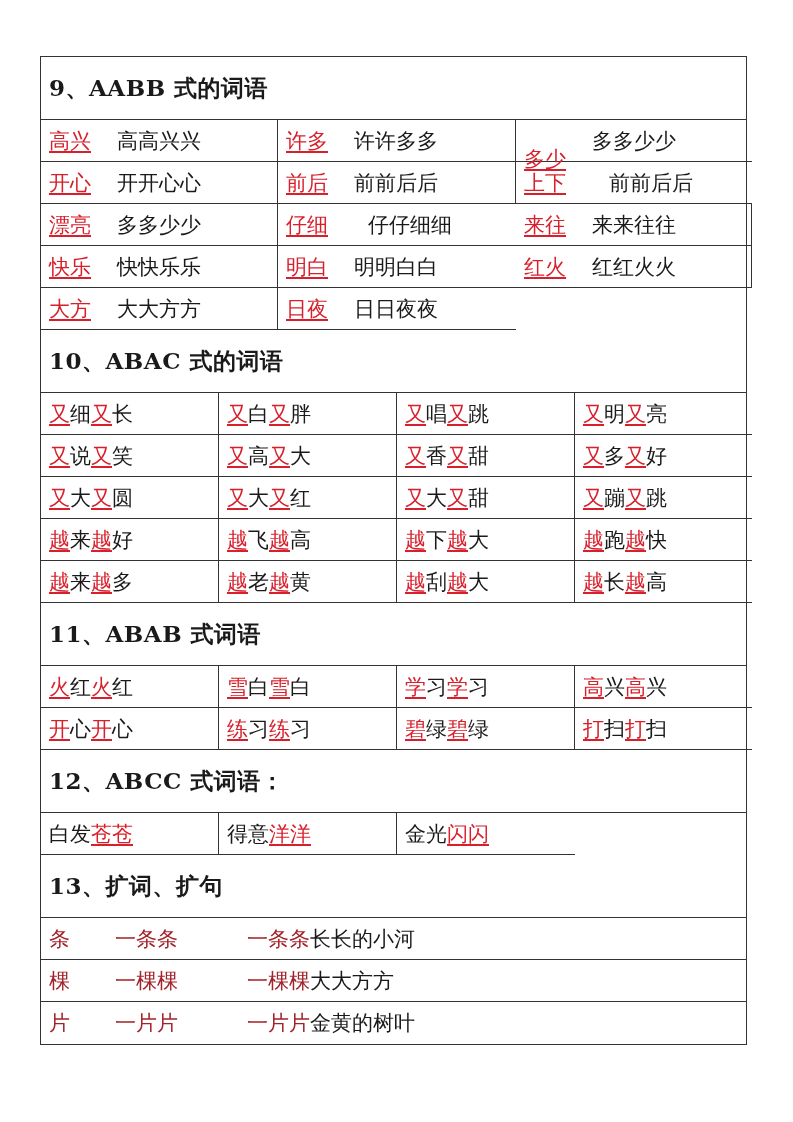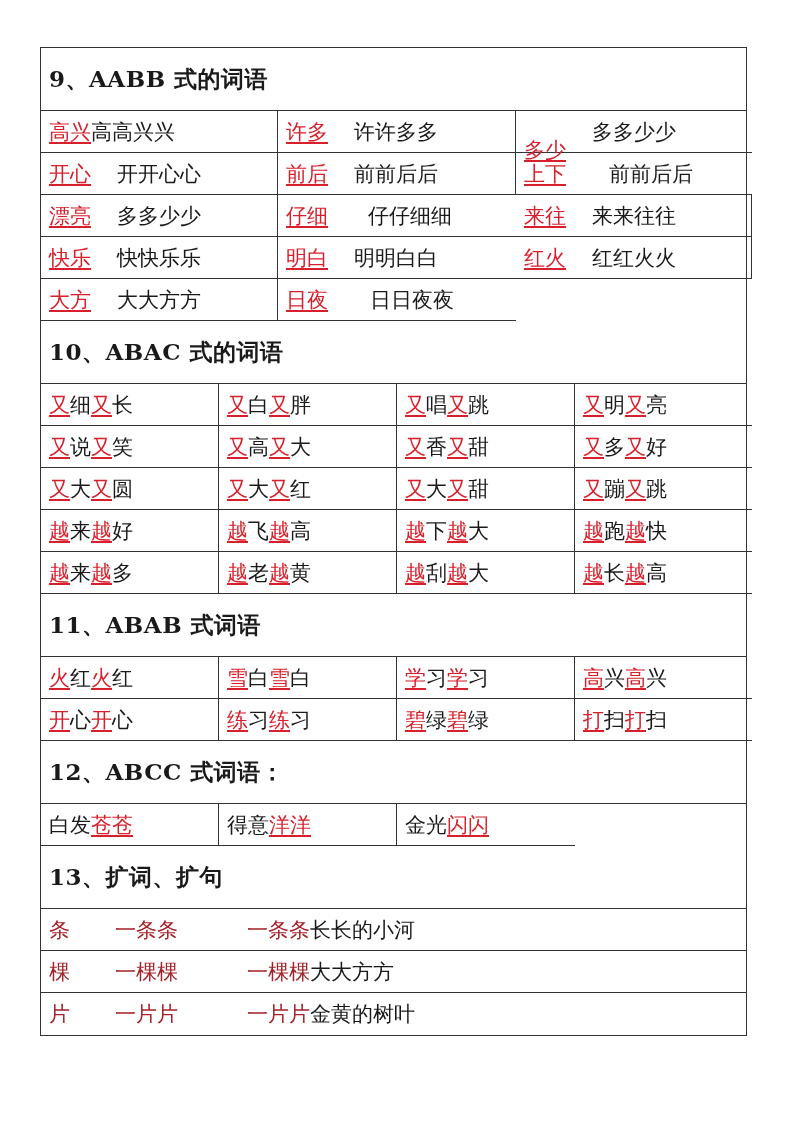--- a/index.html
+++ b/index.html
@@ -1,18 +1,18 @@
 <!DOCTYPE html>
 <html><head>
 <meta charset="utf-8">
 <style>
   html, body { margin: 0; padding: 0; background: #ffffff; }
   body { width: 793px; height: 1122px; position: relative; overflow: hidden;
          font-family: "DejaVu Serif", "Liberation Serif", serif; color: #1a1a1a; }
-  .sheet { position: absolute; left: 40px; top: 47px; width: 707px;
+  .sheet { position: absolute; left: 40px; top: 56px; width: 707px;
            border: 1px solid #333; box-sizing: border-box; }
   .heading { height: 63px; border-bottom: 1px solid #333; box-sizing: border-box;
              display: flex; align-items: center; padding-left: 8px;
              font-size: 23px; font-weight: bold; letter-spacing: 0.5px; }
   .grid { display: grid; }
   .grid .cell { height: 42px; box-sizing: border-box; border-right: 1px solid #333;
                 border-bottom: 1px solid #333; display: flex; align-items: center;
                 padding-left: 8px; font-size: 21px; white-space: pre; }
   .grid .cell.last { border-right: none; }
   .g3 { grid-template-columns: 237px 238px 236px; }
@@ -27,34 +27,34 @@
   .row13 .c1 { width: 66px; display: inline-block; }
   .row13 .c2 { width: 132px; display: inline-block; }
 </style>
 </head>
 <body>
 
 <div class="sheet">
 
   <div class="heading">9、AABB 式的词语</div>
   <div class="grid g3" id="g9">
-      <div class="cell"><span class="red u word" style="min-width: 0px; ">高兴</span><span>高高兴兴</span></div>
+      <div class="cell"><span class="red u word" style="min-width: 0px; margin-right: 26px;">高兴</span><span>高高兴兴</span></div>
       <div class="cell"><span class="red u word" style="min-width: 0px; margin-right: 26px;">许多</span><span>许许多多</span></div>
       <div class="cell last"><span class="red u word" style="min-width: 0px; margin-right: 26px; margin-top: 36px;">多少</span><span>多多少少</span></div>
       <div class="cell"><span class="red u word" style="min-width: 0px; margin-right: 26px;">开心</span><span>开开心心</span></div>
       <div class="cell"><span class="red u word" style="min-width: 0px; margin-right: 26px;">前后</span><span>前前后后</span></div>
       <div class="cell last"><span class="red u word" style="min-width: 0px; margin-right: 43px;">上下</span><span>前前后后</span></div>
       <div class="cell"><span class="red u word" style="min-width: 0px; margin-right: 26px;">漂亮</span><span>多多少少</span></div>
       <div class="cell last"><span class="red u word" style="min-width: 0px; margin-right: 40px;">仔细</span><span>仔仔细细</span></div>
       <div class="cell"><span class="red u word" style="min-width: 0px; margin-right: 26px;">来往</span><span>来来往往</span></div>
       <div class="cell"><span class="red u word" style="min-width: 0px; margin-right: 26px;">快乐</span><span>快快乐乐</span></div>
       <div class="cell last"><span class="red u word" style="min-width: 0px; margin-right: 26px;">明白</span><span>明明白白</span></div>
       <div class="cell"><span class="red u word" style="min-width: 0px; margin-right: 26px;">红火</span><span>红红火火</span></div>
       <div class="cell"><span class="red u word" style="min-width: 0px; margin-right: 26px;">大方</span><span>大大方方</span></div>
-      <div class="cell last"><span class="red u word" style="min-width: 0px; margin-right: 42px;">日夜</span><span>日日夜夜</span></div>
+      <div class="cell last"><span class="red u word" style="min-width: 0px; margin-right: 26px;">日夜</span><span>日日夜夜</span></div>
     </div>
 
   <div class="heading">10、ABAC 式的词语</div>
   <div class="grid g4" id="g10">
       <div class="cell"><span class="red u">又</span><span>细</span><span class="red u">又</span><span>长</span></div>
       <div class="cell"><span class="red u">又</span><span>白</span><span class="red u">又</span><span>胖</span></div>
       <div class="cell"><span class="red u">又</span><span>唱</span><span class="red u">又</span><span>跳</span></div>
       <div class="cell last"><span class="red u">又</span><span>明</span><span class="red u">又</span><span>亮</span></div>
       <div class="cell"><span class="red u">又</span><span>说</span><span class="red u">又</span><span>笑</span></div>
       <div class="cell"><span class="red u">又</span><span>高</span><span class="red u">又</span><span>大</span></div>

